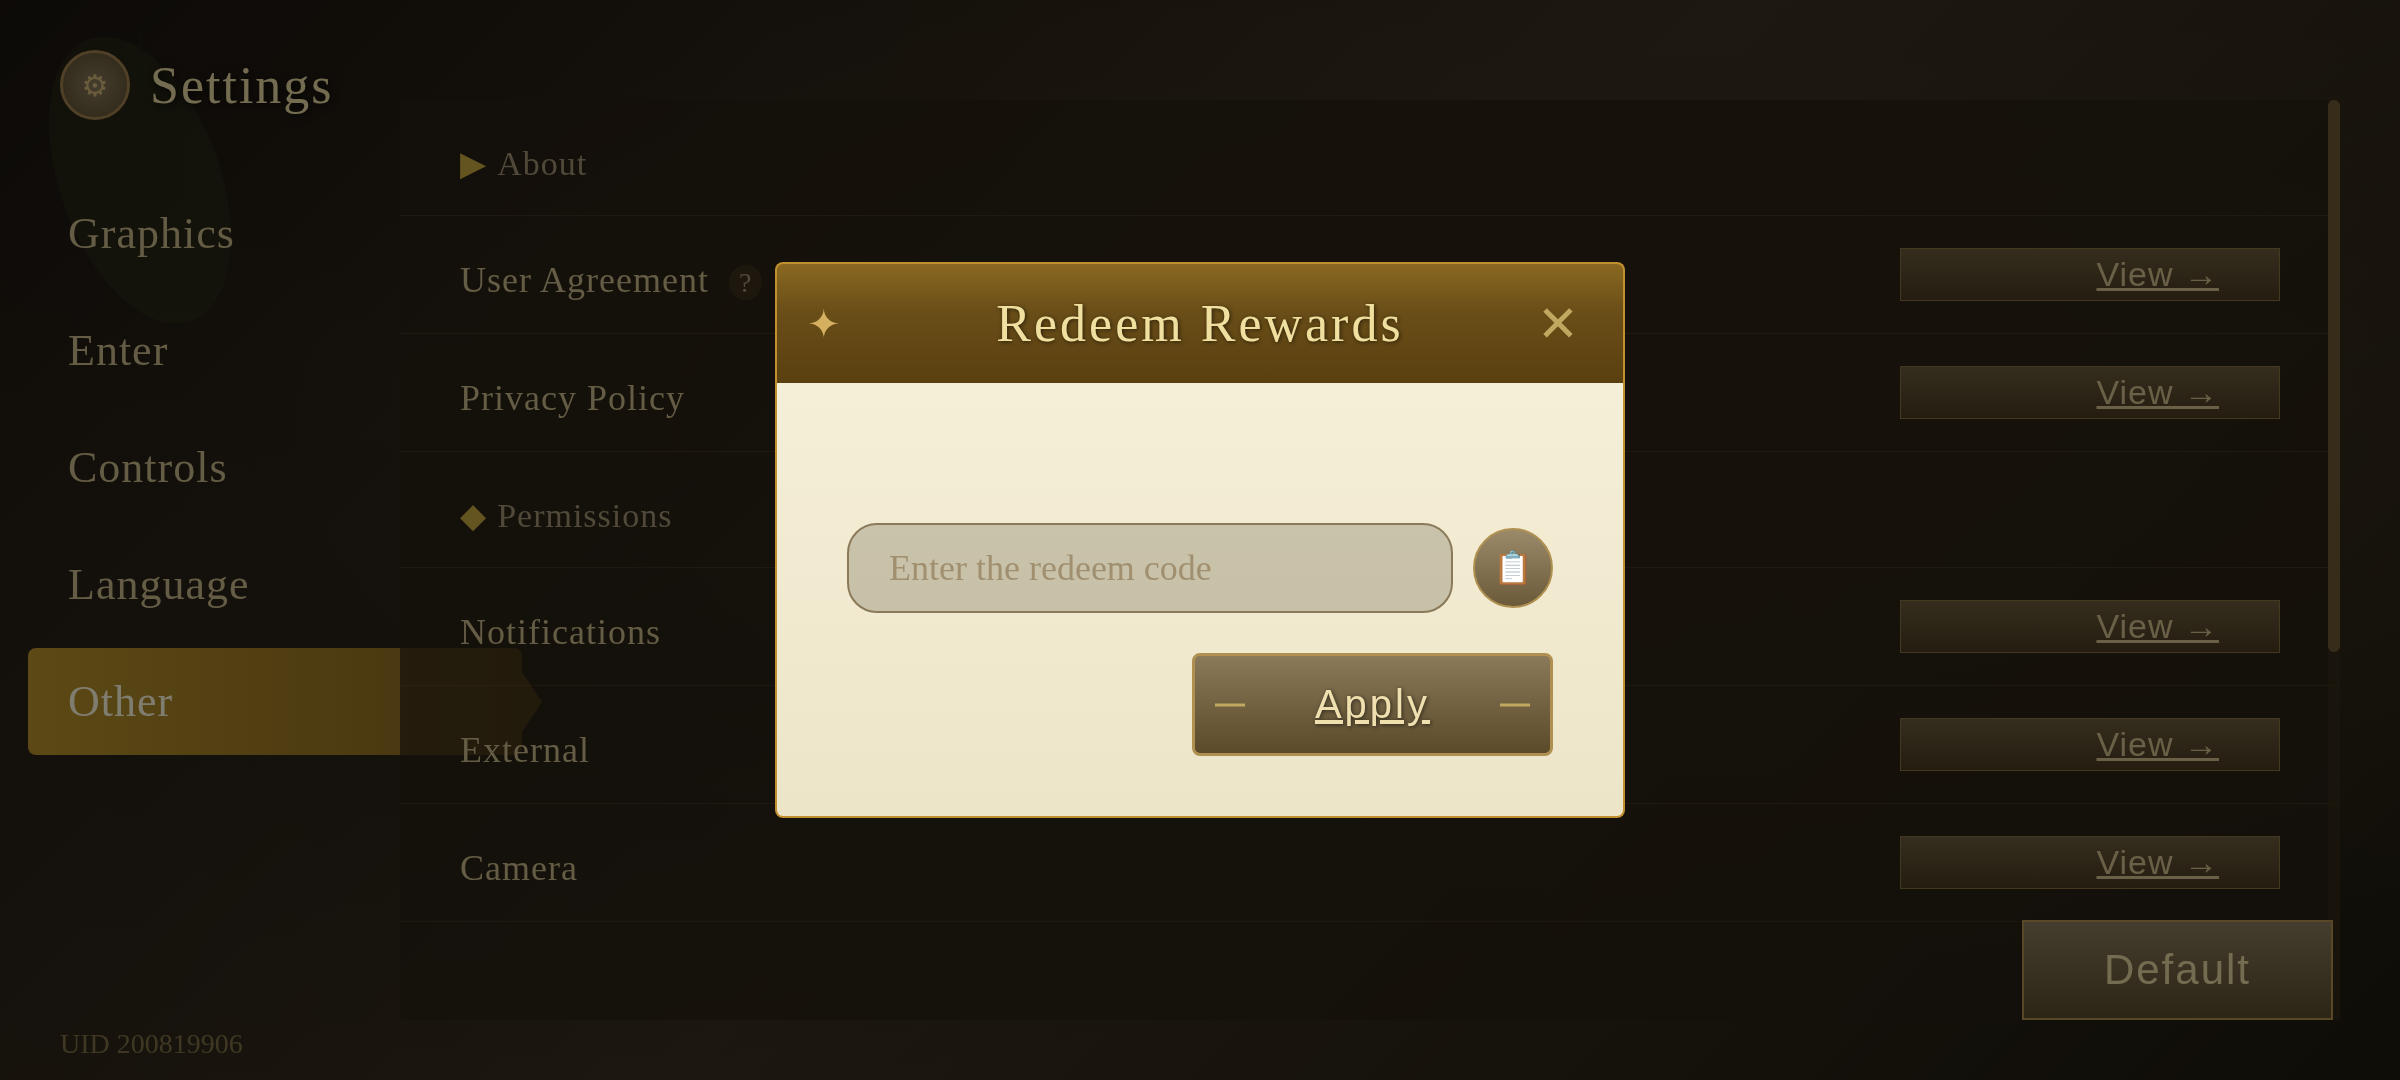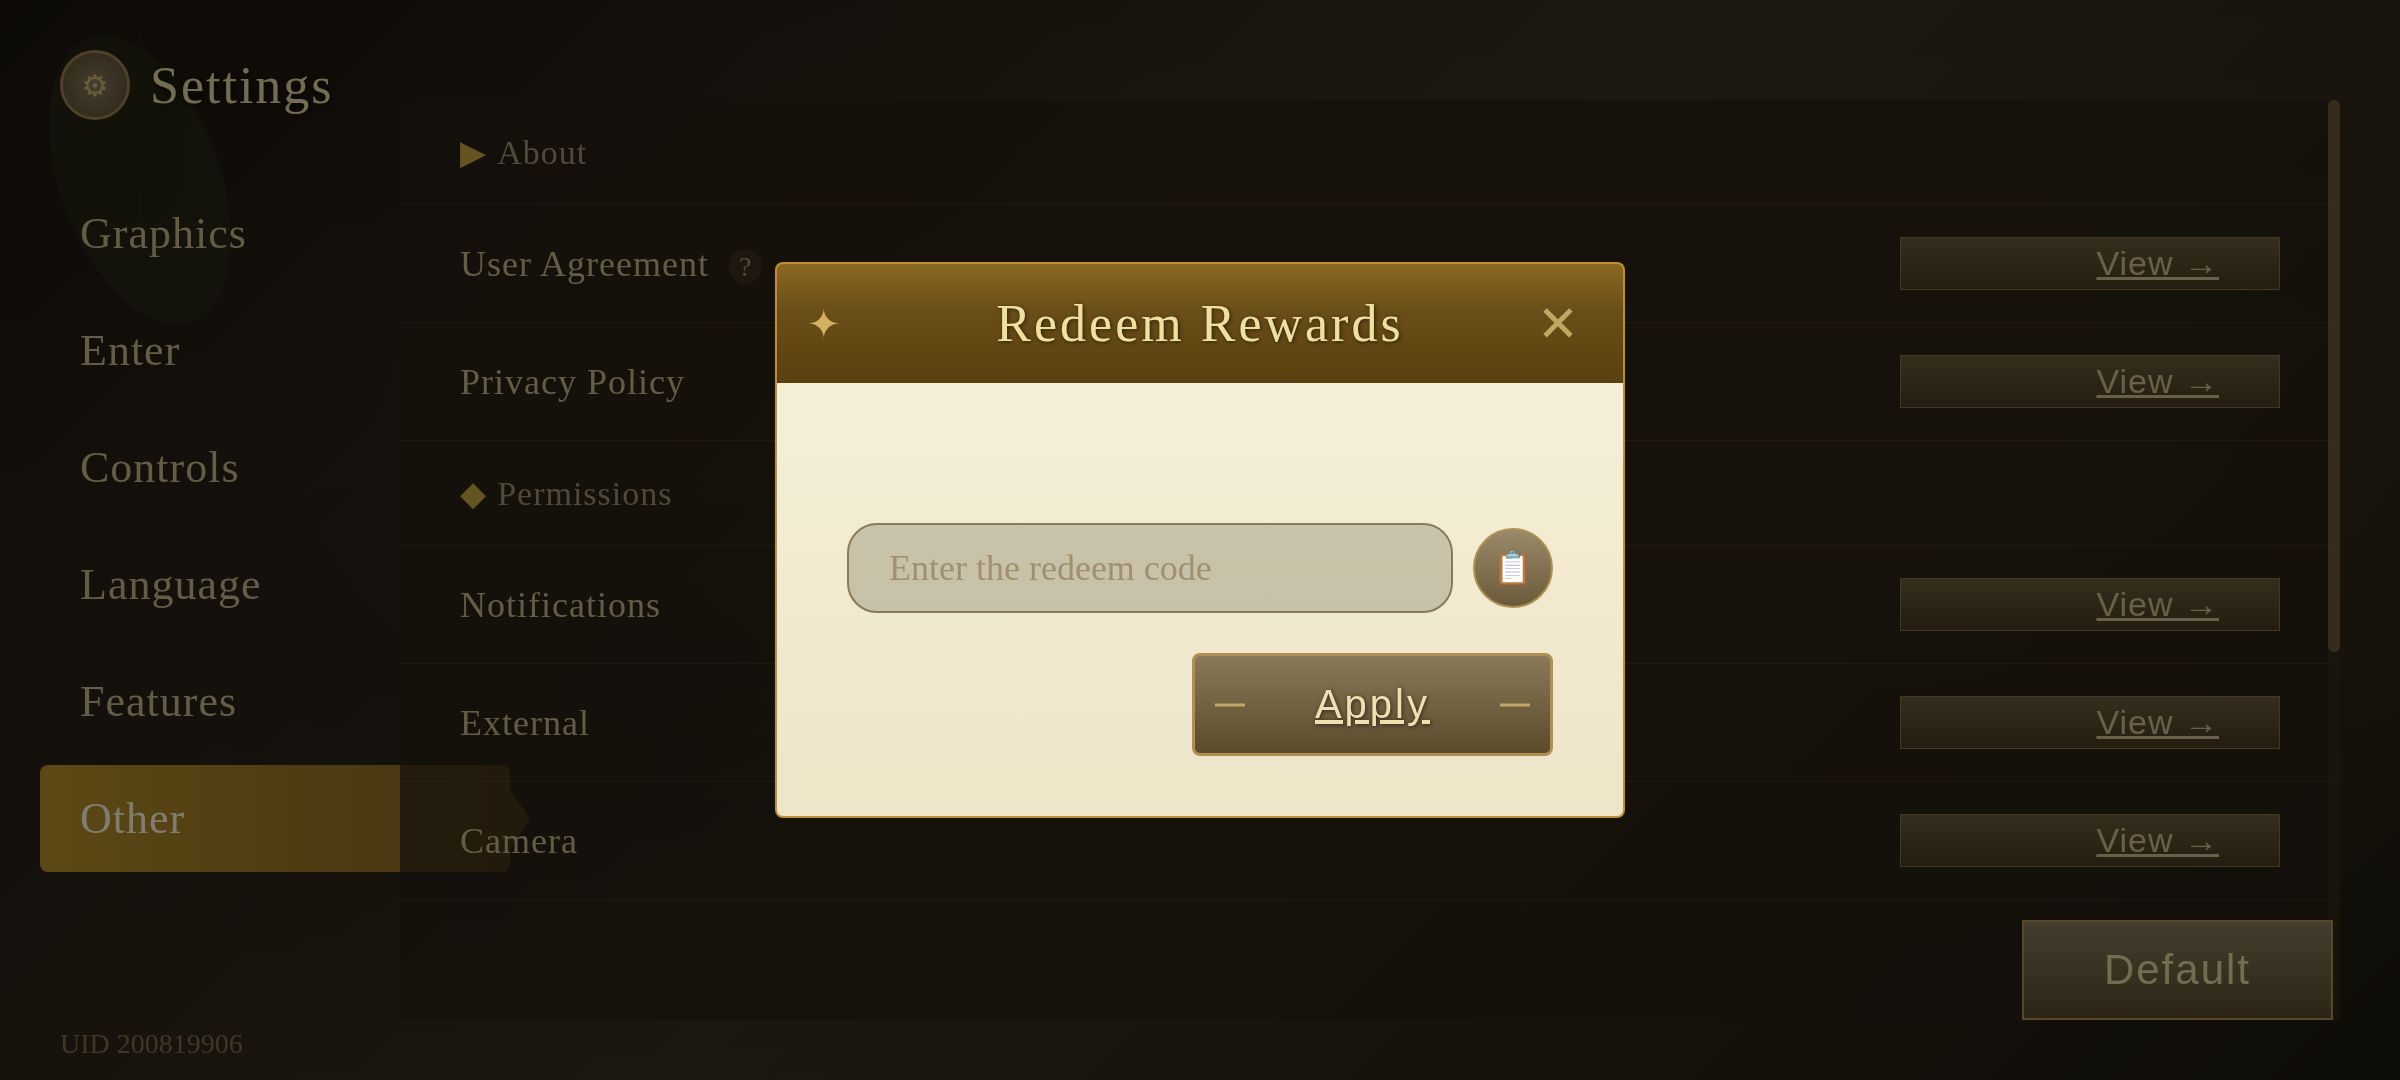--- a/index.html
+++ b/index.html
@@ -74,21 +74,21 @@
       color: #e8d8a0;
       font-weight: normal;
       text-shadow: 2px 2px 8px rgba(0,0,0,0.8);
       letter-spacing: 2px;
     }
 
     .nav-items {
       display: flex;
       flex-direction: column;
       gap: 10px;
-      padding: 0 40px;
+      padding: 0 28px;
     }
 
     .nav-item {
       padding: 28px 40px;
       font-size: 44px;
       color: #c8b888;
       cursor: pointer;
       border-radius: 4px;
       transition: all 0.2s;
       letter-spacing: 1px;
@@ -149,20 +149,21 @@
     }
 
     .settings-row:last-child {
       border-bottom: none;
     }
 
     .row-label {
       font-size: 36px;
       color: #c8b888;
       letter-spacing: 1px;
+      margin-top: 11px;
     }
 
     .row-label.section-header {
       color: #a09070;
       font-size: 34px;
     }
 
     .row-label .bullet {
       color: #c8a840;
       margin-right: 10px;
@@ -395,21 +396,20 @@
   <div class="settings-title">
     <div class="settings-icon">⚙</div>
     <span class="settings-title-text">Settings</span>
   </div>
 
   <div class="nav-items">
     <div class="nav-item">Graphics</div>
     <div class="nav-item">Enter</div>
     <div class="nav-item">Controls</div>
     <div class="nav-item">Language</div>
-    <div class="nav-item">Features</div>
     <div class="nav-item active">Other</div>
   </div>
 </div>
 
 <div class="main-content">
   <div class="content-panel">
 
     <div class="settings-row">
       <span class="row-label section-header">
         <span class="bullet">▶</span>About

